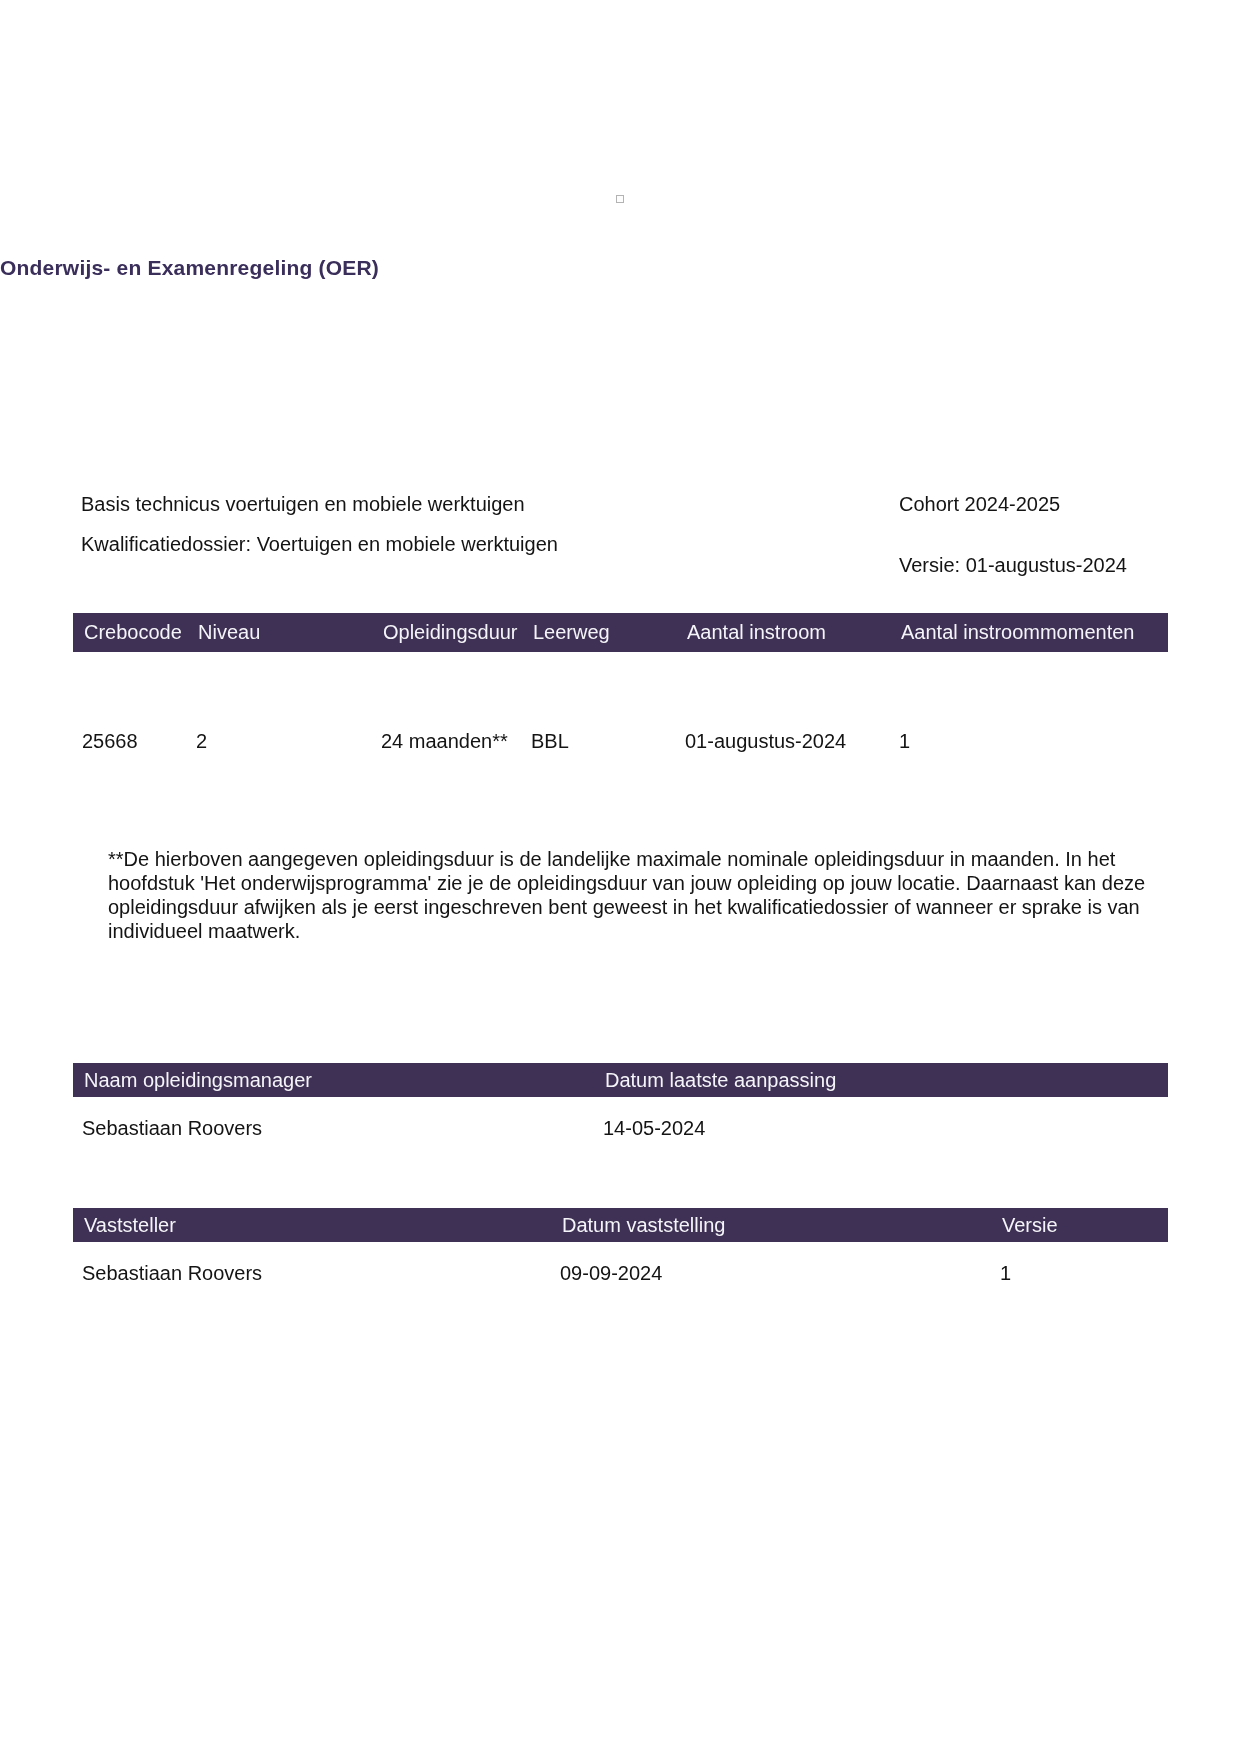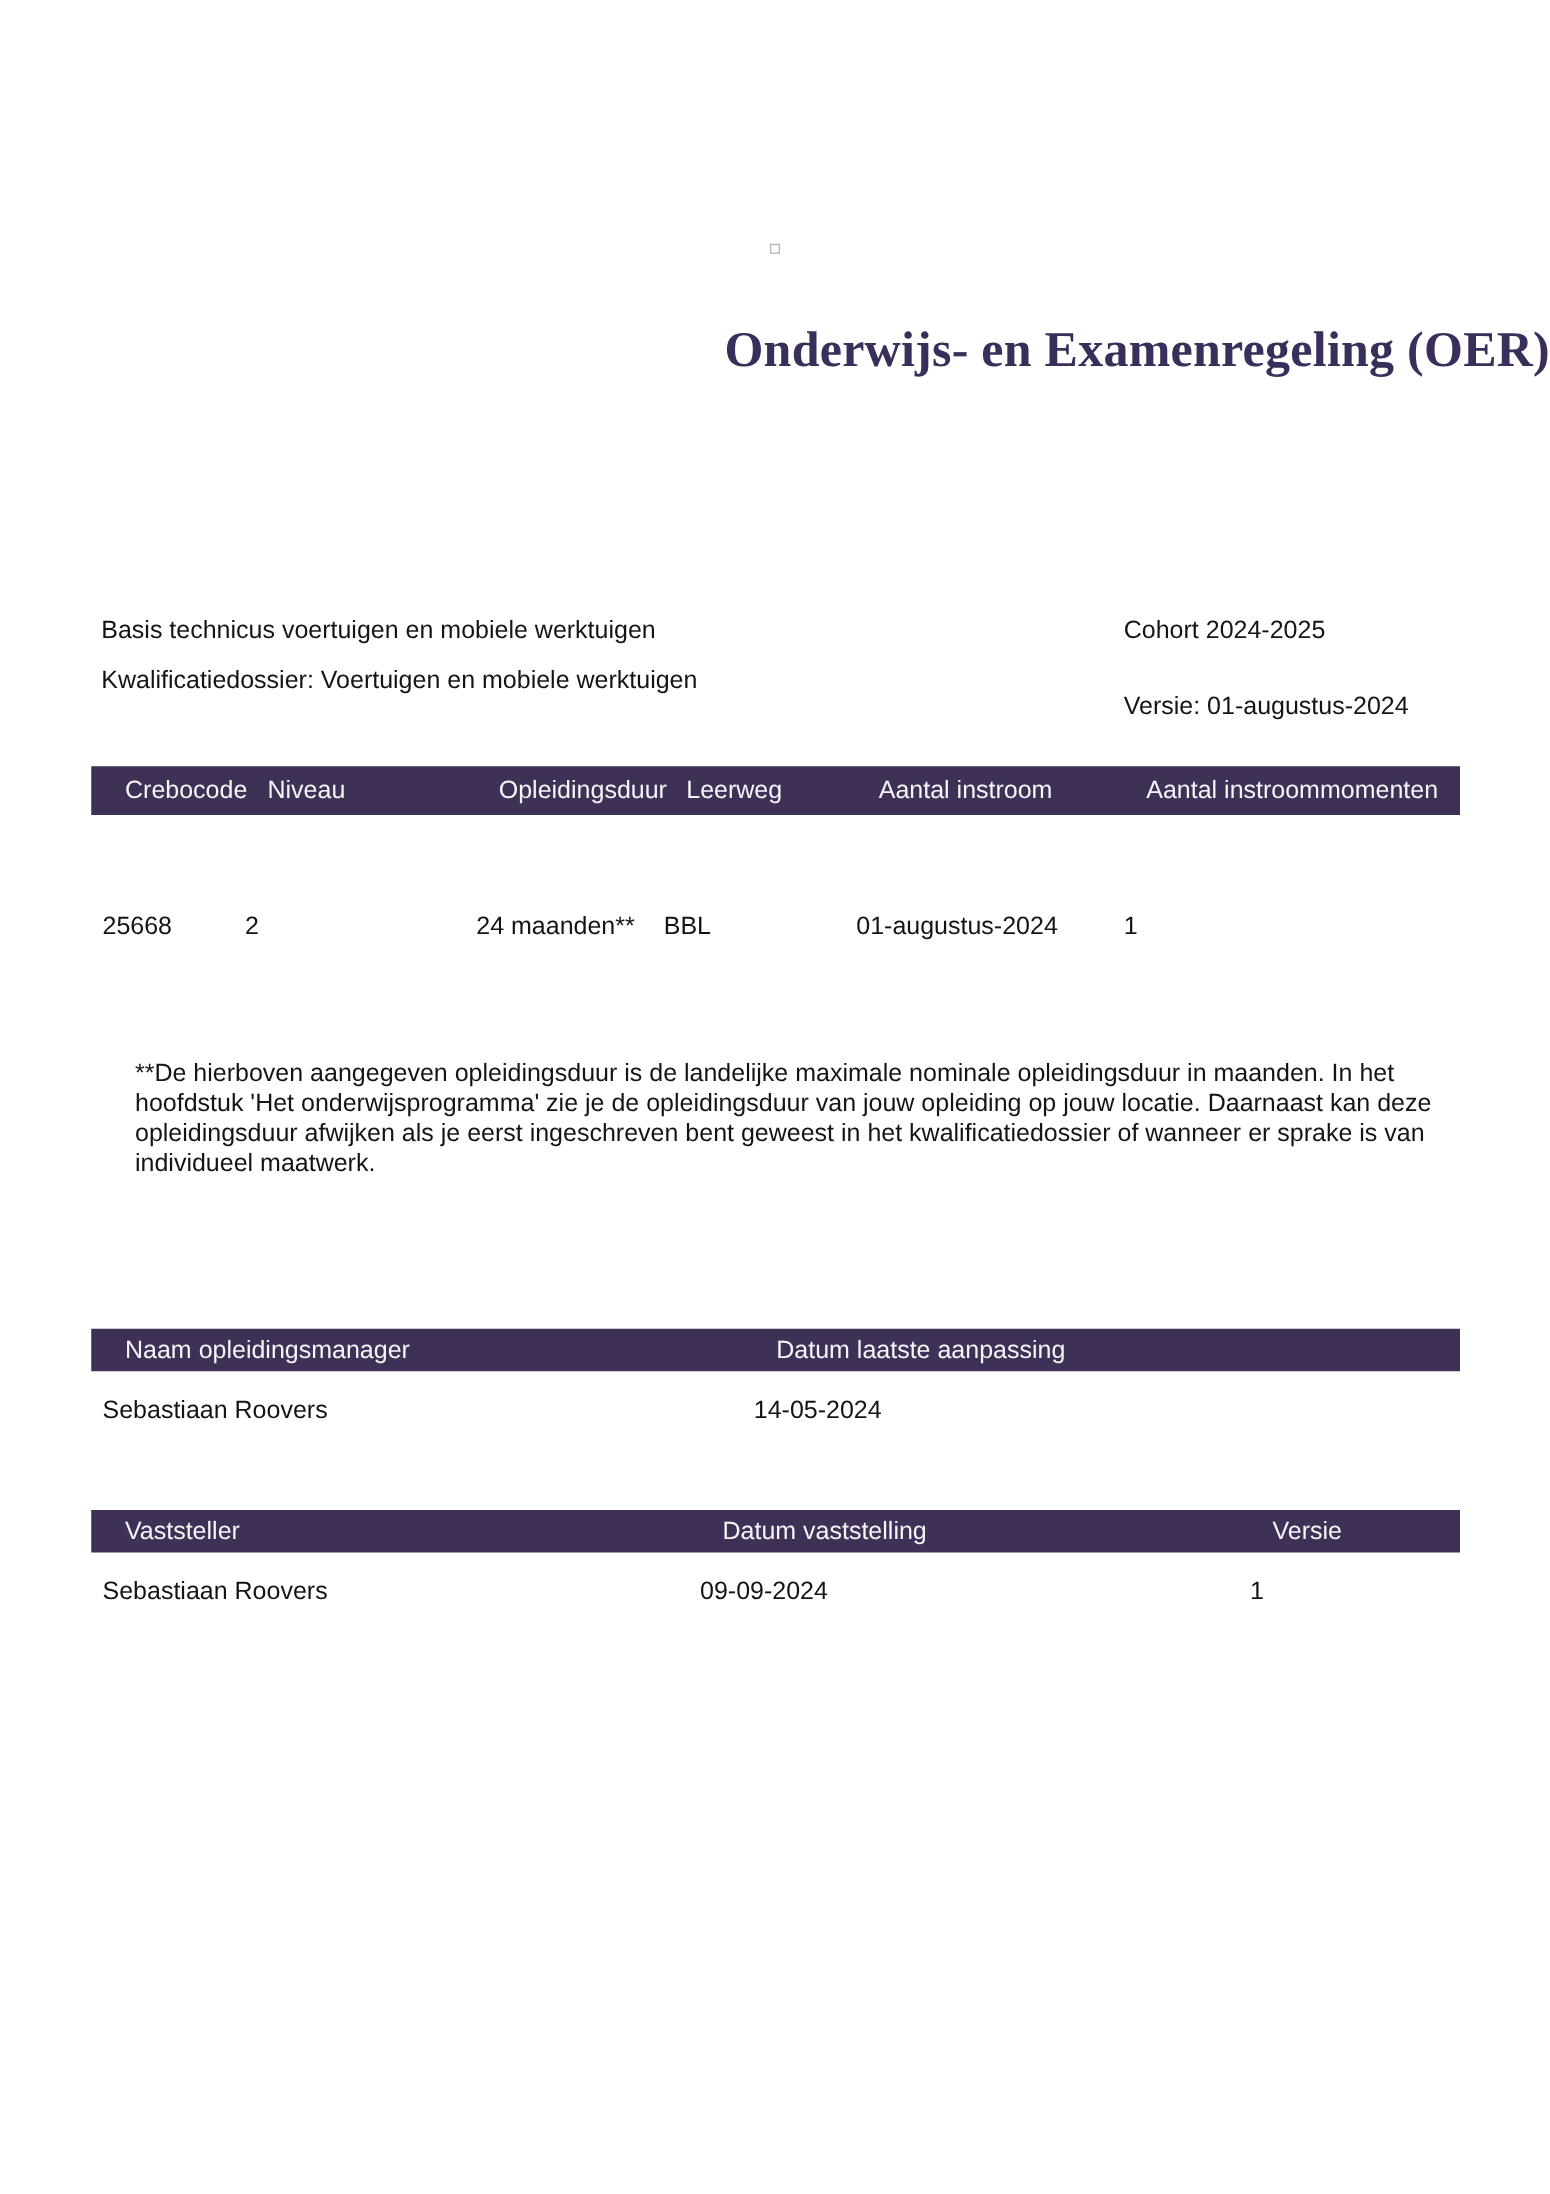--- a/index.html
+++ b/index.html
@@ -28,46 +28,45 @@
     width: 8px;
     height: 8px;
     border: 1px solid #b3b3b3;
     background: #fdfdfd;
   }
   .doc-title {
     position: absolute;
     top: 256px;
     left: 0;
     width: 100%;
-    text-align: right;
-    font-size: 40px;
+    text-align: left;
+    font-size: 21px;
     font-weight: bold;
     color: var(--title);
     letter-spacing: 0.2px;
-    font-family: Liberation Serif, serif;
   }
   .abs { position: absolute; font-size: 20px; line-height: 24px; }
   .bold { font-weight: normal; }
 
   .program-name   { left: 81px;  top: 492px; }
   .cohort         { left: 899px; top: 492px; }
   .qualification  { left: 81px;  top: 532px; }
   .version        { left: 899px; top: 553px; }
 
   .table {
     position: absolute;
     left: 73px;
     width: 1095px;
     font-size: 20px;
   }
   .table .thead {
     display: grid;
     background: var(--accent);
     color: var(--band_text);
-    padding-left: 27px;
+    padding-left: 11px;
   }
   .table .trow {
     display: grid;
     padding-left: 9px;
     color: var(--body_text);
   }
   .t1 { top: 613px; }
   .t1 .thead { grid-template-columns: 114px 185px 150px 154px 214px auto; height: 39px; line-height: 39px; }
   .t1 .trow  { grid-template-columns: 114px 185px 150px 154px 214px auto; margin-top: 78px; }
 

